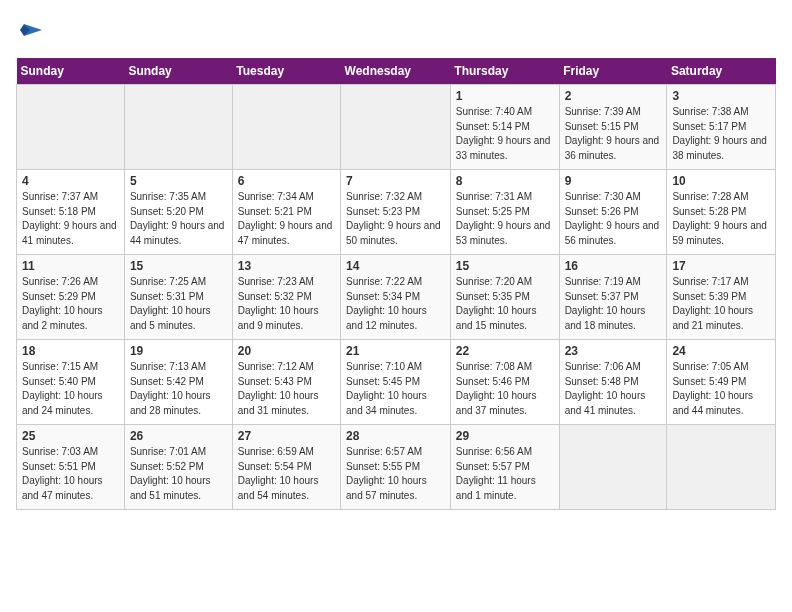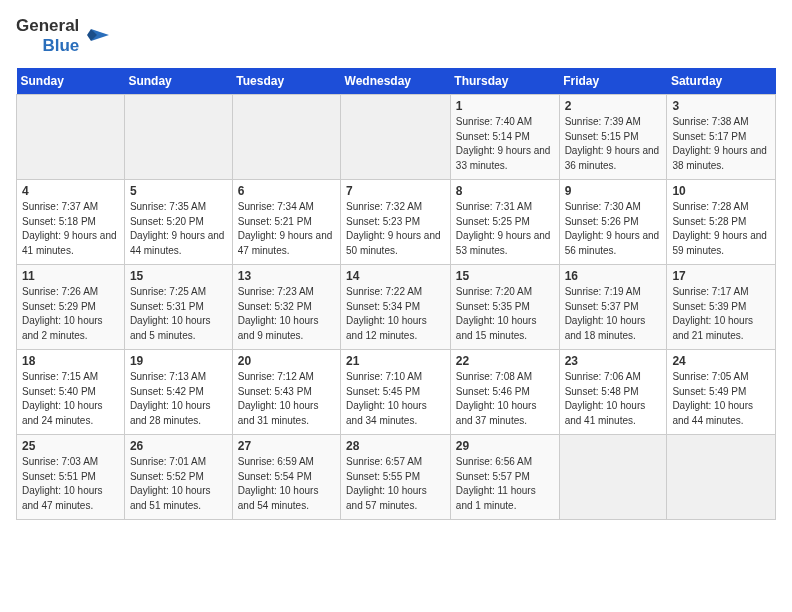--- a/index.html
+++ b/index.html
@@ -32,21 +32,21 @@
     .location-title {
       font-size: 16px;
       color: #555;
     }
     table {
       width: 100%;
       border-collapse: collapse;
       font-size: 11px;
     }
     thead tr th {
-      background-color: #1d4ed8;
+      background-color: #701a75;
       color: #fff;
       padding: 6px 4px;
       text-align: left;
       font-size: 12px;
       font-weight: bold;
     }
     tbody tr td {
       border: 1px solid #ccc;
       vertical-align: top;
       padding: 4px 5px;
@@ -75,24 +75,20 @@
     .empty-cell {
       background-color: #f0f0f0 !important;
     }
   </style>
 </head>
 <body>
 
 <div class="header">
   <div class="logo">
   <div style="display:flex;align-items:center;">
-    <div style="display:flex;flex-direction:column;align-items:flex-end;margin-right:4px;">
-      <span style="font-size:17px;font-weight:bold;color:#333;">General</span>
-      <span style="font-size:17px;font-weight:bold;color:#2a6ebb;">Blue</span>
-    </div>
     <div style="display:flex;align-items:center;justify-content:center;">
       <svg width="30" height="30" viewBox="0 0 30 30">
         <polygon points="8,8 26,14 8,20 12,14" fill="#2a6ebb"></polygon>
         <polygon points="8,8 14,14 8,20 4,14" fill="#1a4e8a"></polygon>
       </svg>
     </div>
   </div>
 </div>
   <div class="title-block">
     <div class="month-title"></div>

